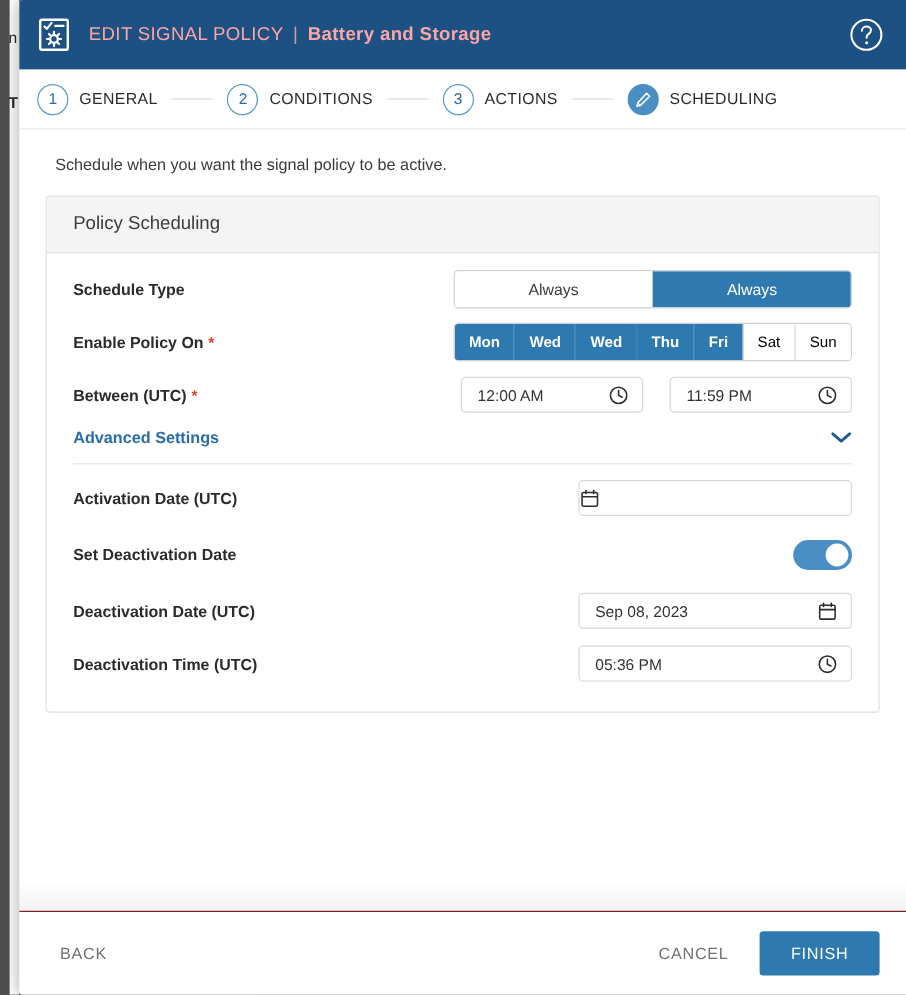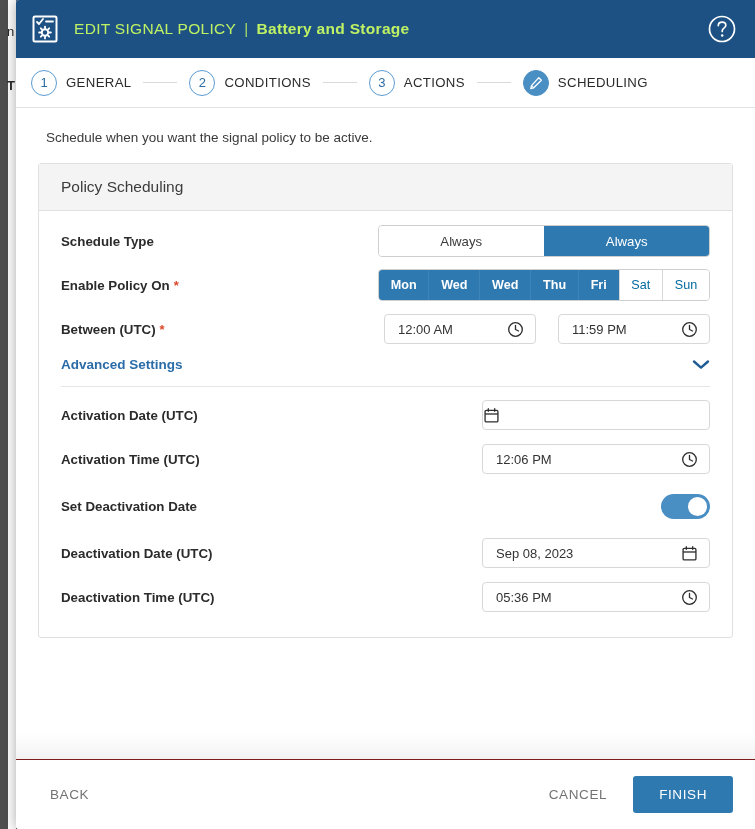--- a/index.html
+++ b/index.html
@@ -61,21 +61,21 @@
     background: #1d5183;
     display: flex;
     align-items: center;
     padding: 0 18px 0 14px;
     flex: 0 0 58px;
     box-sizing: border-box;
   }
   .title-icon { width: 30px; height: 32px; flex: 0 0 30px; display:block; }
   .title-text {
     margin-left: 14px;
-    color: #bef264;
+    color: #fca5a5;
     font-size: 15.5px;
     letter-spacing: .3px;
     display: flex;
     align-items: flex-start;
     gap: 0;
   }
   .title-main { font-weight: 400; }
   .title-sep { margin: 0 8px; opacity:.85; }
   .title-sub { font-weight: 700; }
   .help-btn {
@@ -199,21 +199,21 @@
     border: 1px solid #cfcfcf;
     border-radius: 4px;
     overflow: hidden;
     width: 330px;
     height: 30px;
   }
   .day {
     flex: 1 1 auto;
     display: flex; align-items: center; justify-content: center;
     font-size: 12.6px;
-    color: #0369a1;
+    color: #000000;
     background: #fff;
     cursor: pointer;
     border-left: 1px solid #d8d8d8;
   }
   .day:first-child { border-left: none; }
   .day.on {
     background: #2e79b0;
     color: #fff;
     font-weight: 700;
     border-left-color: #3d85b9;
@@ -472,32 +472,20 @@
                   <svg class="ic" viewBox="0 0 18 18">
                     <rect x="2.2" y="3.6" width="13.6" height="12.2" rx="1.3" fill="none" stroke="#2e2e2e" stroke-width="1.4"></rect>
                     <line x1="2.2" y1="7.4" x2="15.8" y2="7.4" stroke="#2e2e2e" stroke-width="1.4"></line>
                     <line x1="5.6" y1="1.8" x2="5.6" y2="4.6" stroke="#2e2e2e" stroke-width="1.4" stroke-linecap="round"></line>
                     <line x1="12.4" y1="1.8" x2="12.4" y2="4.6" stroke="#2e2e2e" stroke-width="1.4" stroke-linecap="round"></line>
                   </svg>
                 </div>
               </div>
             </div>
 
-            <div class="row">
-              <div class="row-label">Activation Time (UTC)</div>
-              <div class="row-control">
-                <div class="field wide">
-                  <div class="val">12:06 PM</div>
-                  <svg class="ic" viewBox="0 0 18 18">
-                    <circle cx="9" cy="9" r="7.2" fill="none" stroke="#2e2e2e" stroke-width="1.4"></circle>
-                    <polyline points="9,4.7 9,9 12.2,10.6" fill="none" stroke="#2e2e2e" stroke-width="1.4" stroke-linecap="round" stroke-linejoin="round"></polyline>
-                  </svg>
-                </div>
-              </div>
-            </div>
 
             <div class="row" style="min-height:50px;">
               <div class="row-label">Set Deactivation Date</div>
               <div class="row-control">
                 <div class="toggle">
                   <div class="knob"></div>
                 </div>
               </div>
             </div>
 

